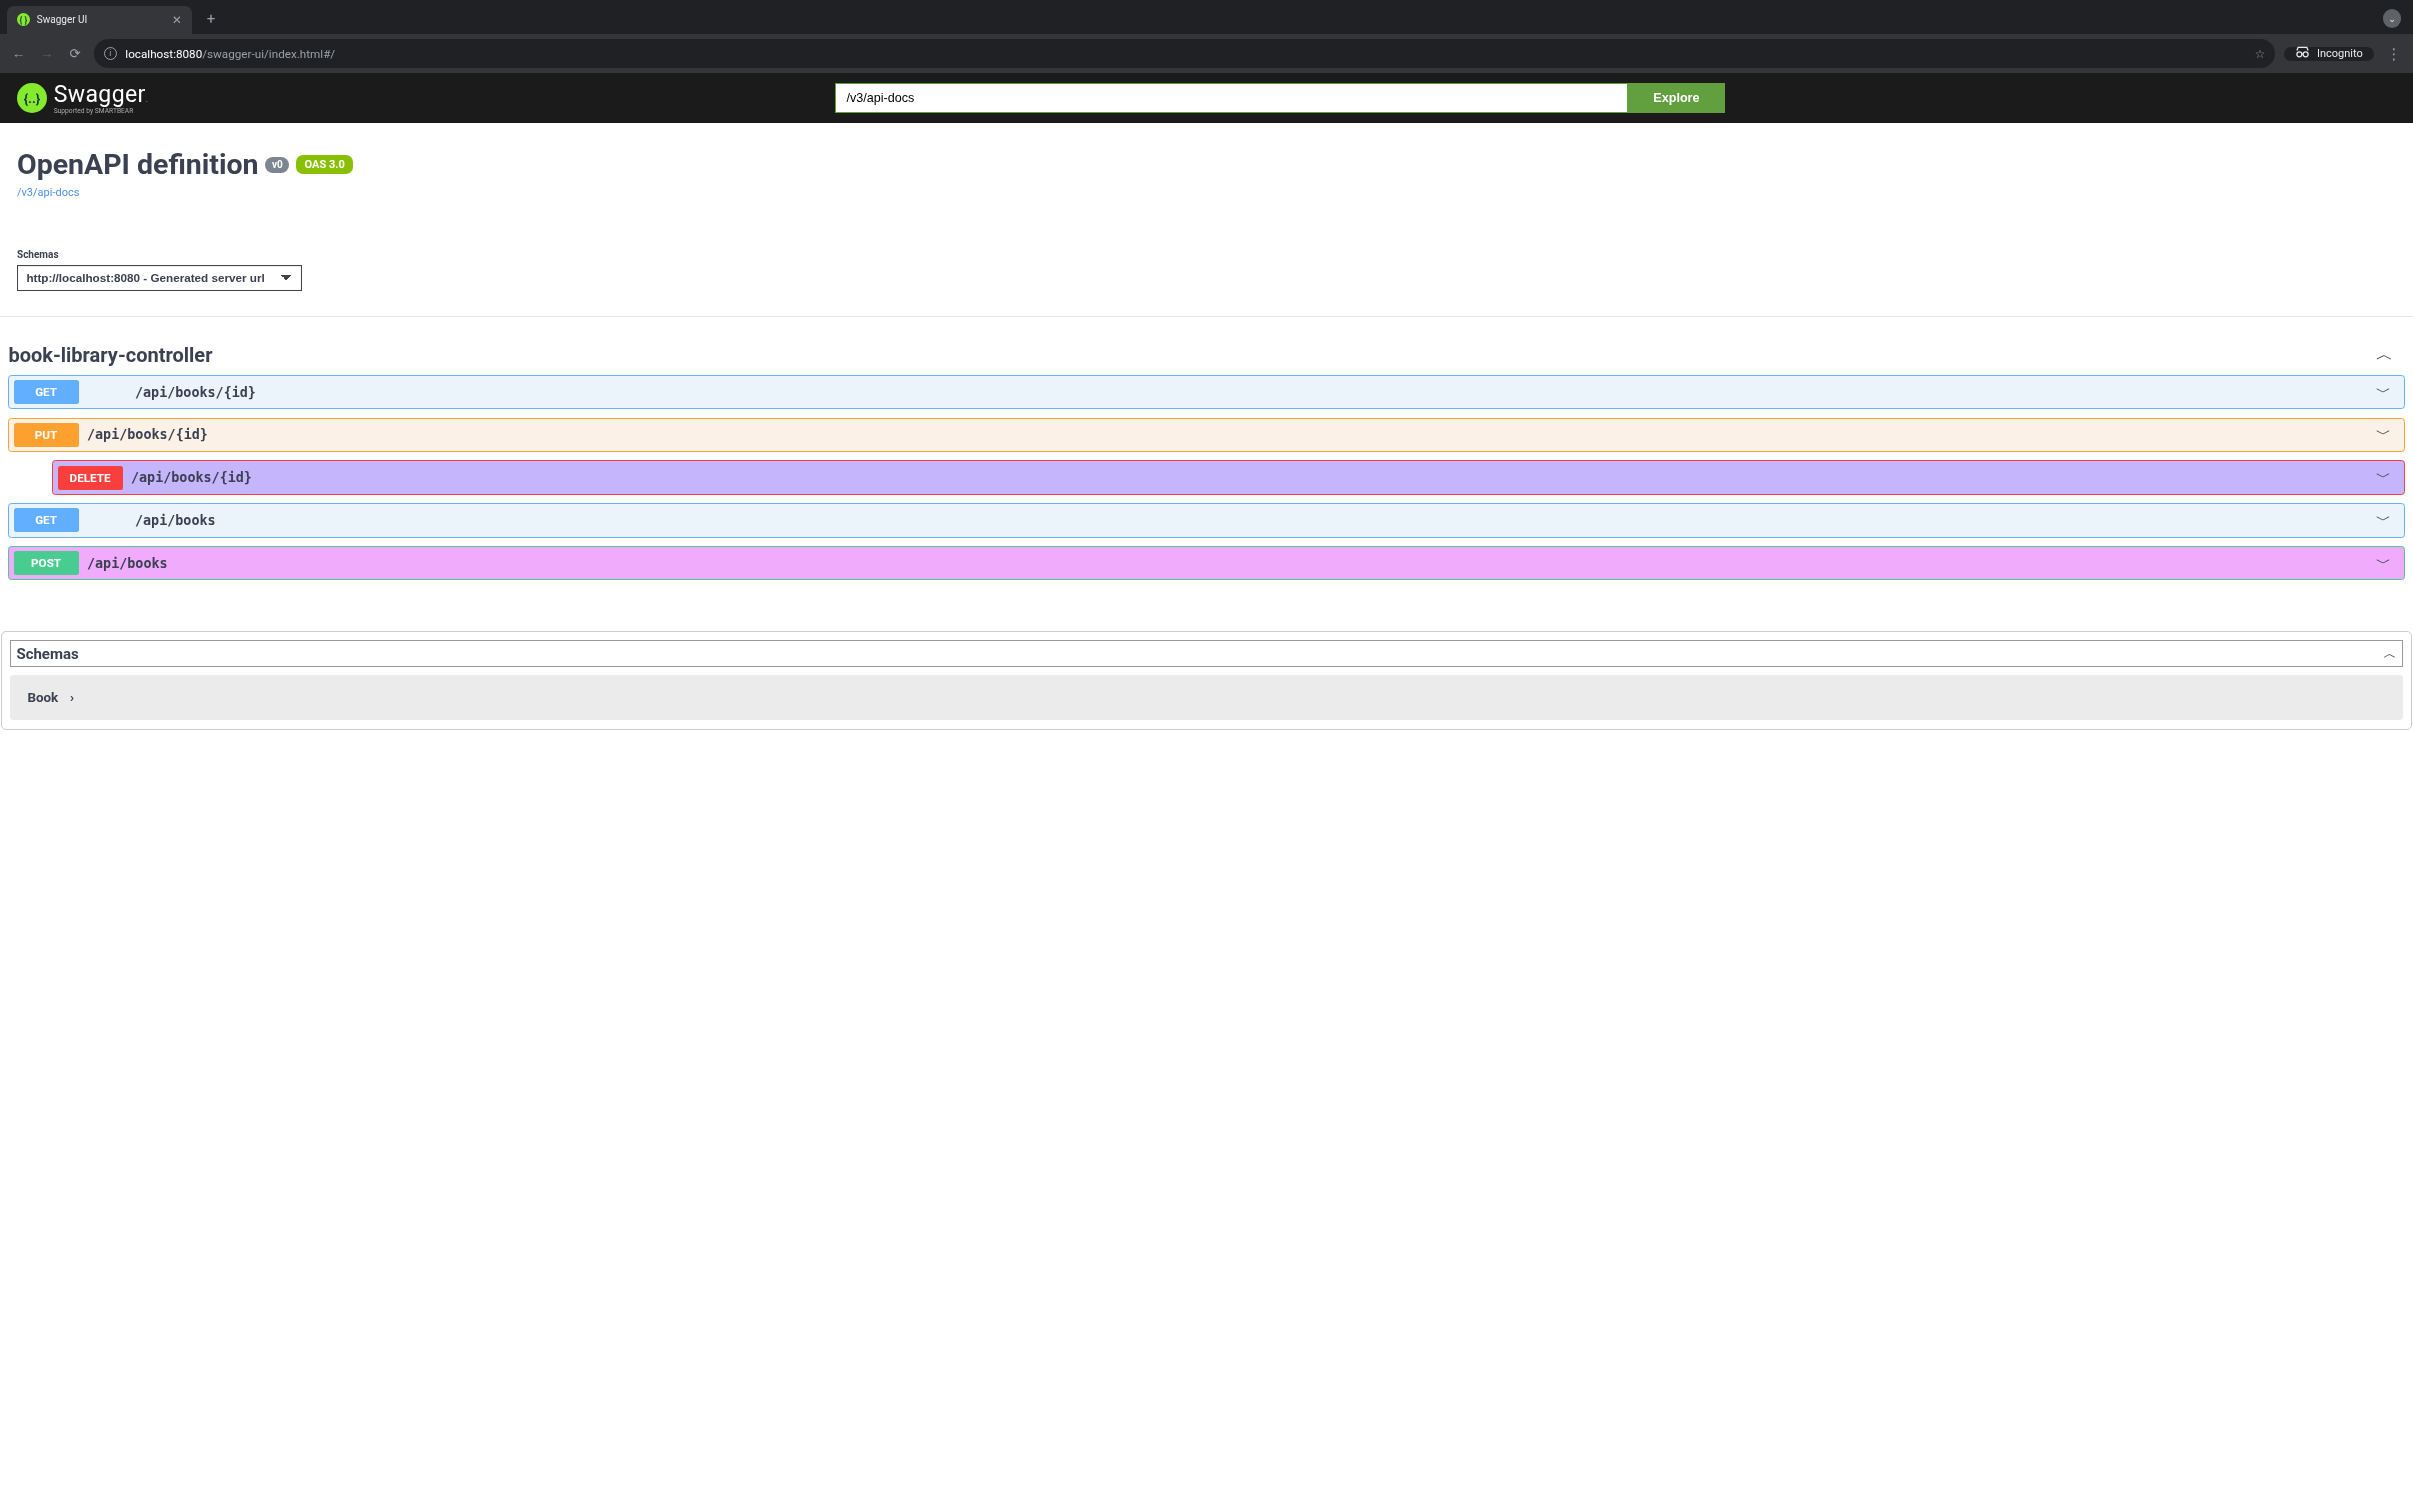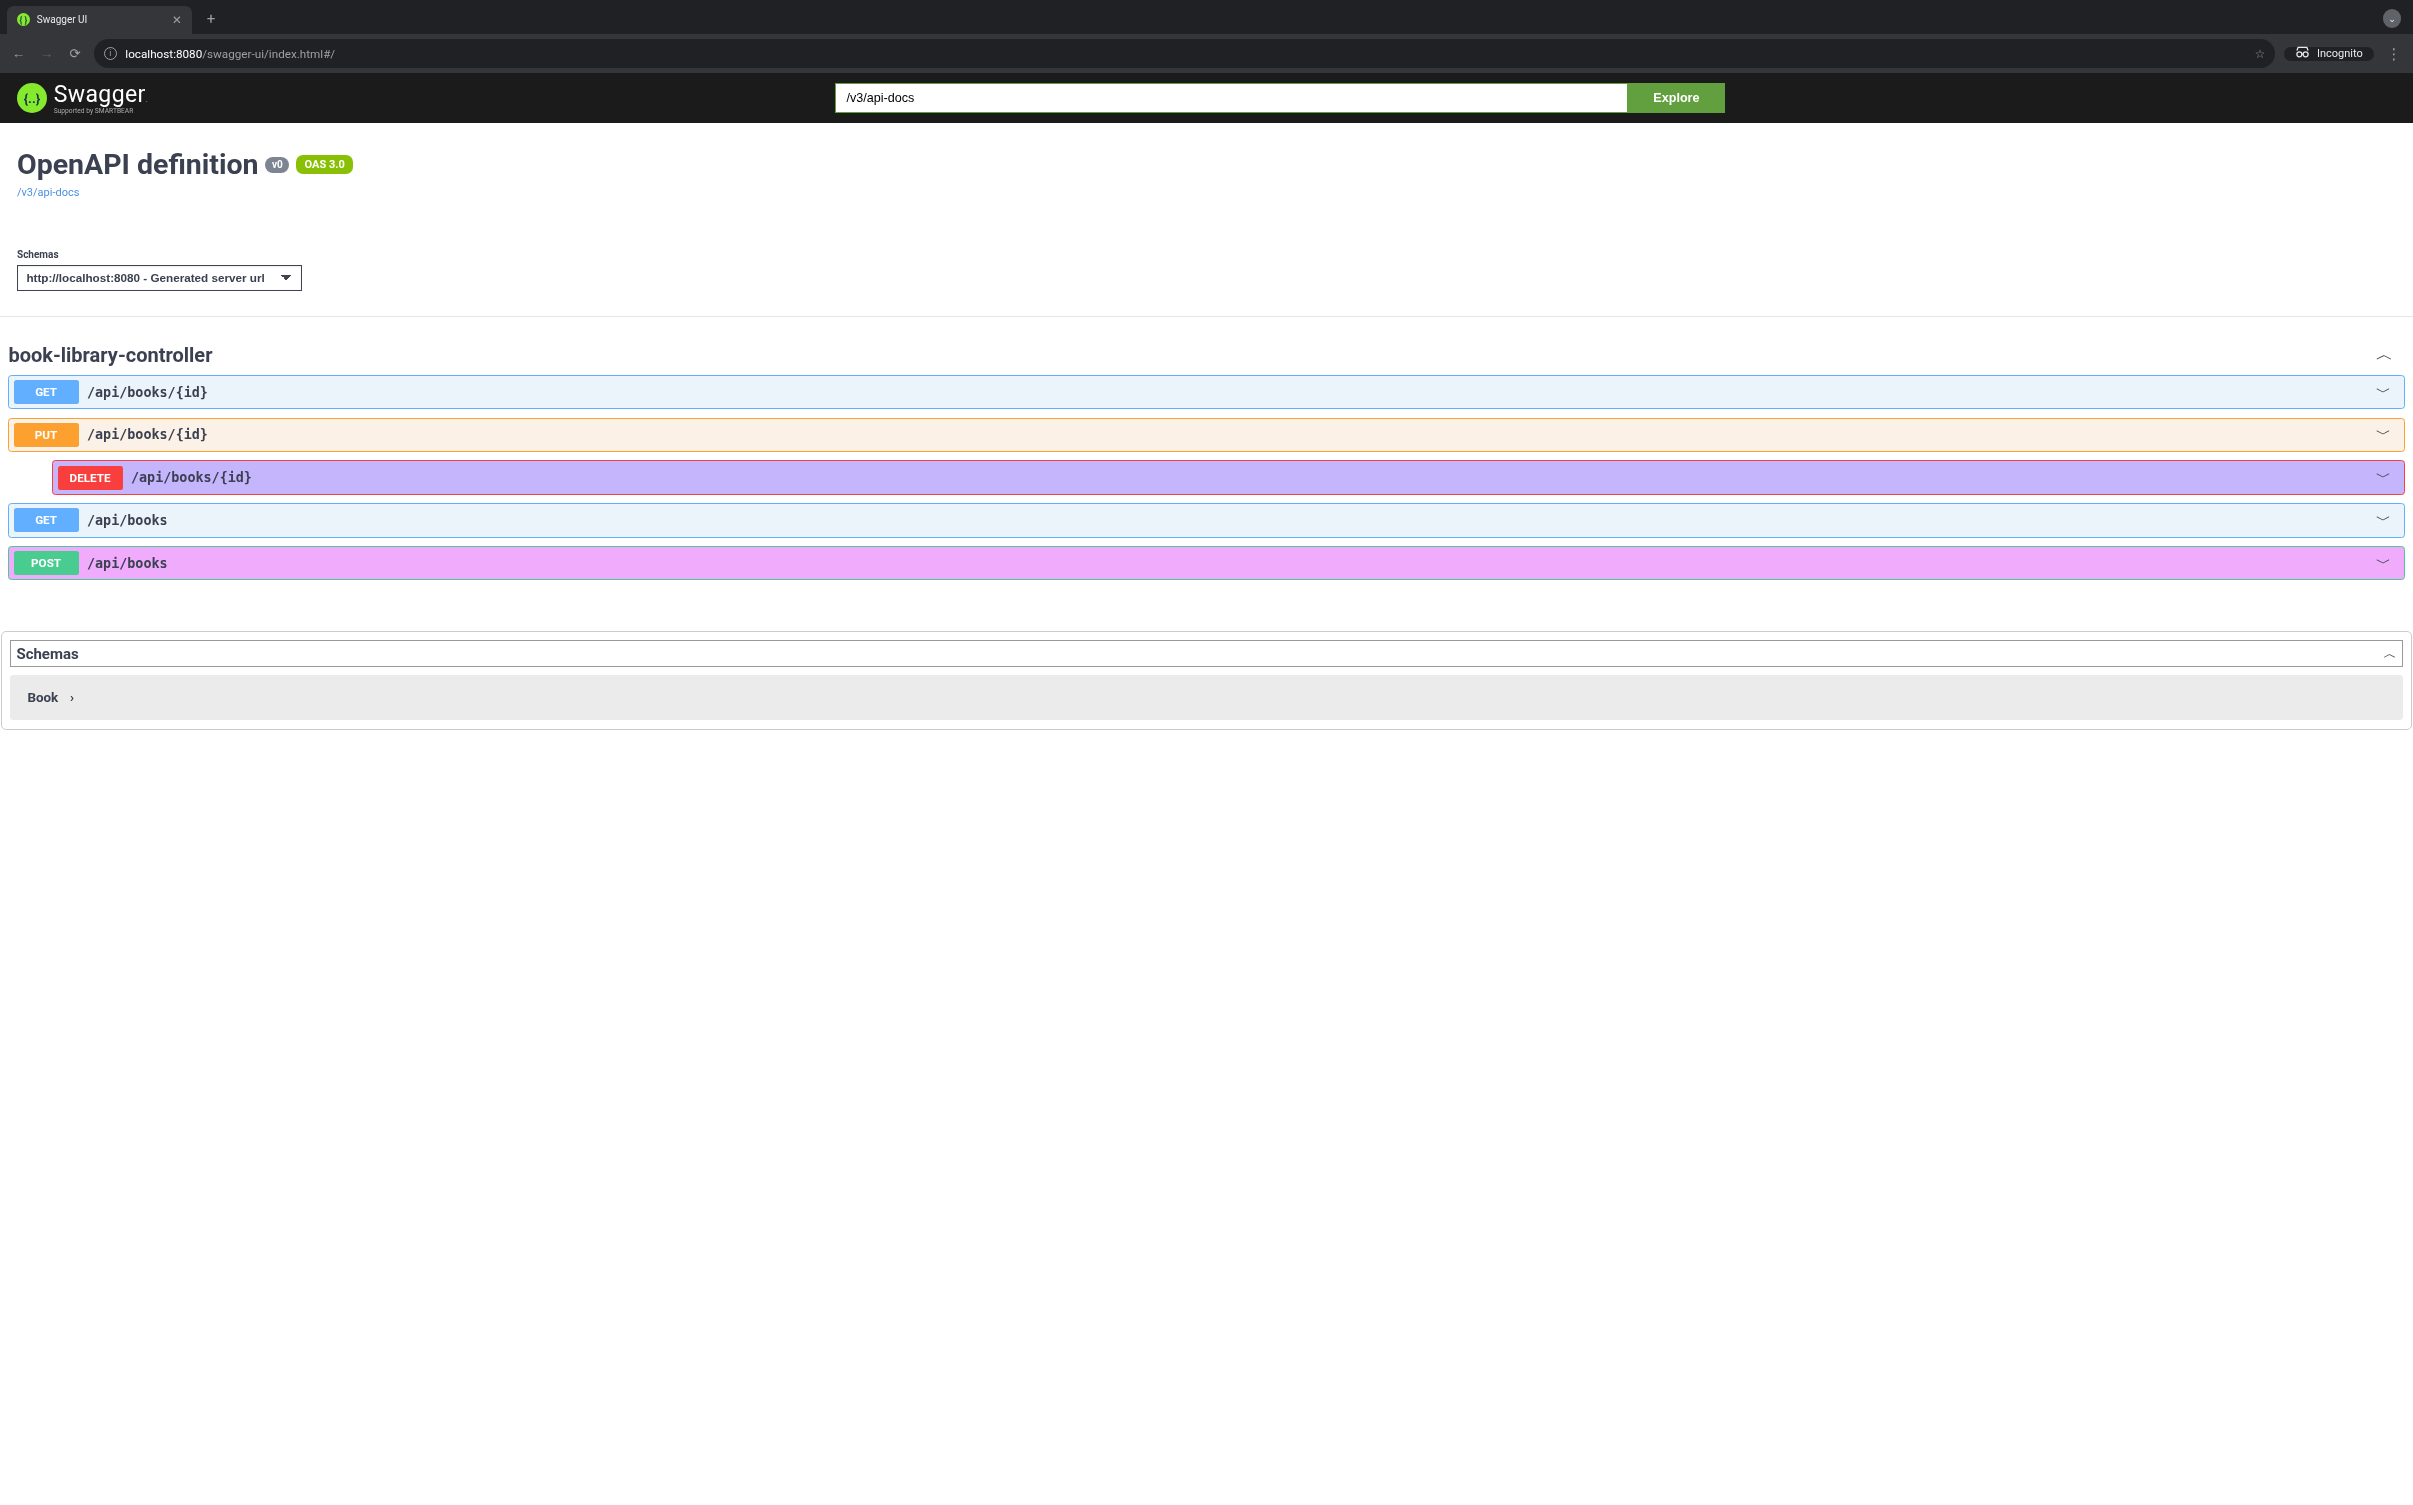--- a/index.html
+++ b/index.html
@@ -48,21 +48,21 @@
     .server-select { border:1.7px solid #41444e; padding:5.9px 25px 5.9px 8.4px; font-size:11.7px; font-weight:bold; color:#3b4151; background:#fff; cursor:pointer; min-width:285px; appearance:none; background-image: linear-gradient(45deg, transparent 50%, #41444e 50%), linear-gradient(135deg, #41444e 50%, transparent 50%); background-position: calc(100% - 15px) center, calc(100% - 10px) center; background-size: 5px 5px, 5px 5px; background-repeat:no-repeat; box-shadow: inset 0 0.8px 1.7px rgba(0,0,0,0.1);}
 
     .divider { height:0.8px; background:#e5e5e5; margin:0 -17px;}
     
     .ops-section { padding:17px 8.4px;}
     .tag-header { display:flex; align-items:center; padding:8.4px 0; cursor:pointer;}
     .tag-name { font-size:20px; font-weight:700; color:#3b4151;}
     .tag-chevron { margin-left:auto; font-size:17px; color:#3b4151; padding-right:11.7px;}
 
     .op { border-radius:3.4px; margin-bottom:8.4px; display:flex; align-items:center; padding:4.2px; cursor:pointer;}
-    .op.get { background:#ebf3fb; border:0.8px solid #61affe;}
+    .op.get { background:#ebf3fb; border:0.8px solid #61affe;gap:48px;}
     .op.put { background:#fbf1e6; border:0.8px solid #fca130;}
     .op.delete { background:#c4b5fd; border:0.8px solid #f93e3e;margin-left:44px;}
     .op.post { background:#f0abfc; border:0.8px solid #49cc90;}
     .method { color:#fff; font-size:11.7px; font-weight:700; padding:5px 0; border-radius:2.5px; width:65px; text-align:center; margin-right:8.4px;}
     .op.get .method { background:#61affe;}
     .op.put .method { background:#fca130;}
     .op.delete .method { background:#f93e3e;}
     .op.post .method { background:#49cc90;}
     .op .path { font-family: ui-monospace, Menlo, Monaco, Consolas, monospace; font-size:13.4px; font-weight:600; color:#3b4151;}
     .op .chev { margin-left:auto; font-size:15px; color:#3b4151; padding-right:8.4px;}

